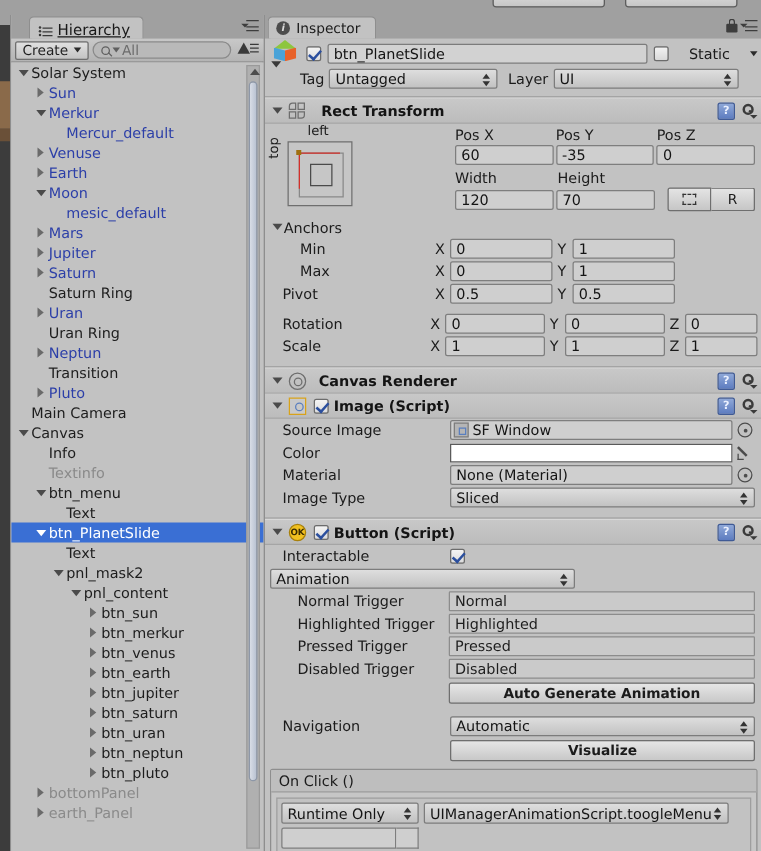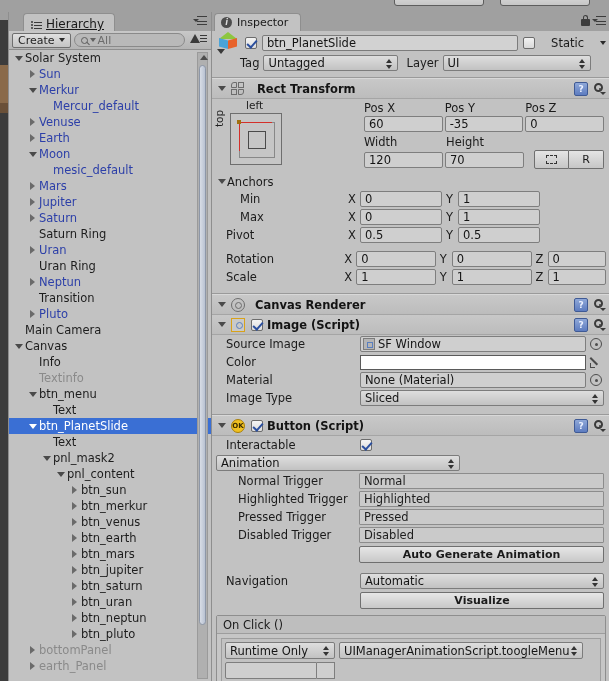--- a/index.html
+++ b/index.html
@@ -454,27 +454,20 @@
             <span class="tri-r"></span>
           </span>
           <span class="lbl">btn_venus</span>
         </div>
         <div class="row">
           <span style="width: 60px; flex: 0 0 auto;"></span>
           <span class="tri">
             <span class="tri-r"></span>
           </span>
           <span class="lbl">btn_earth</span>
-        </div>
-        <div class="row">
-          <span style="width: 60px; flex: 0 0 auto;"></span>
-          <span class="tri">
-            <span class="tri-r"></span>
-          </span>
-          <span class="lbl">btn_mars</span>
         </div>
         <div class="row">
           <span style="width: 60px; flex: 0 0 auto;"></span>
           <span class="tri">
             <span class="tri-r"></span>
           </span>
           <span class="lbl">btn_jupiter</span>
         </div>
         <div class="row">
           <span style="width: 60px; flex: 0 0 auto;"></span>

